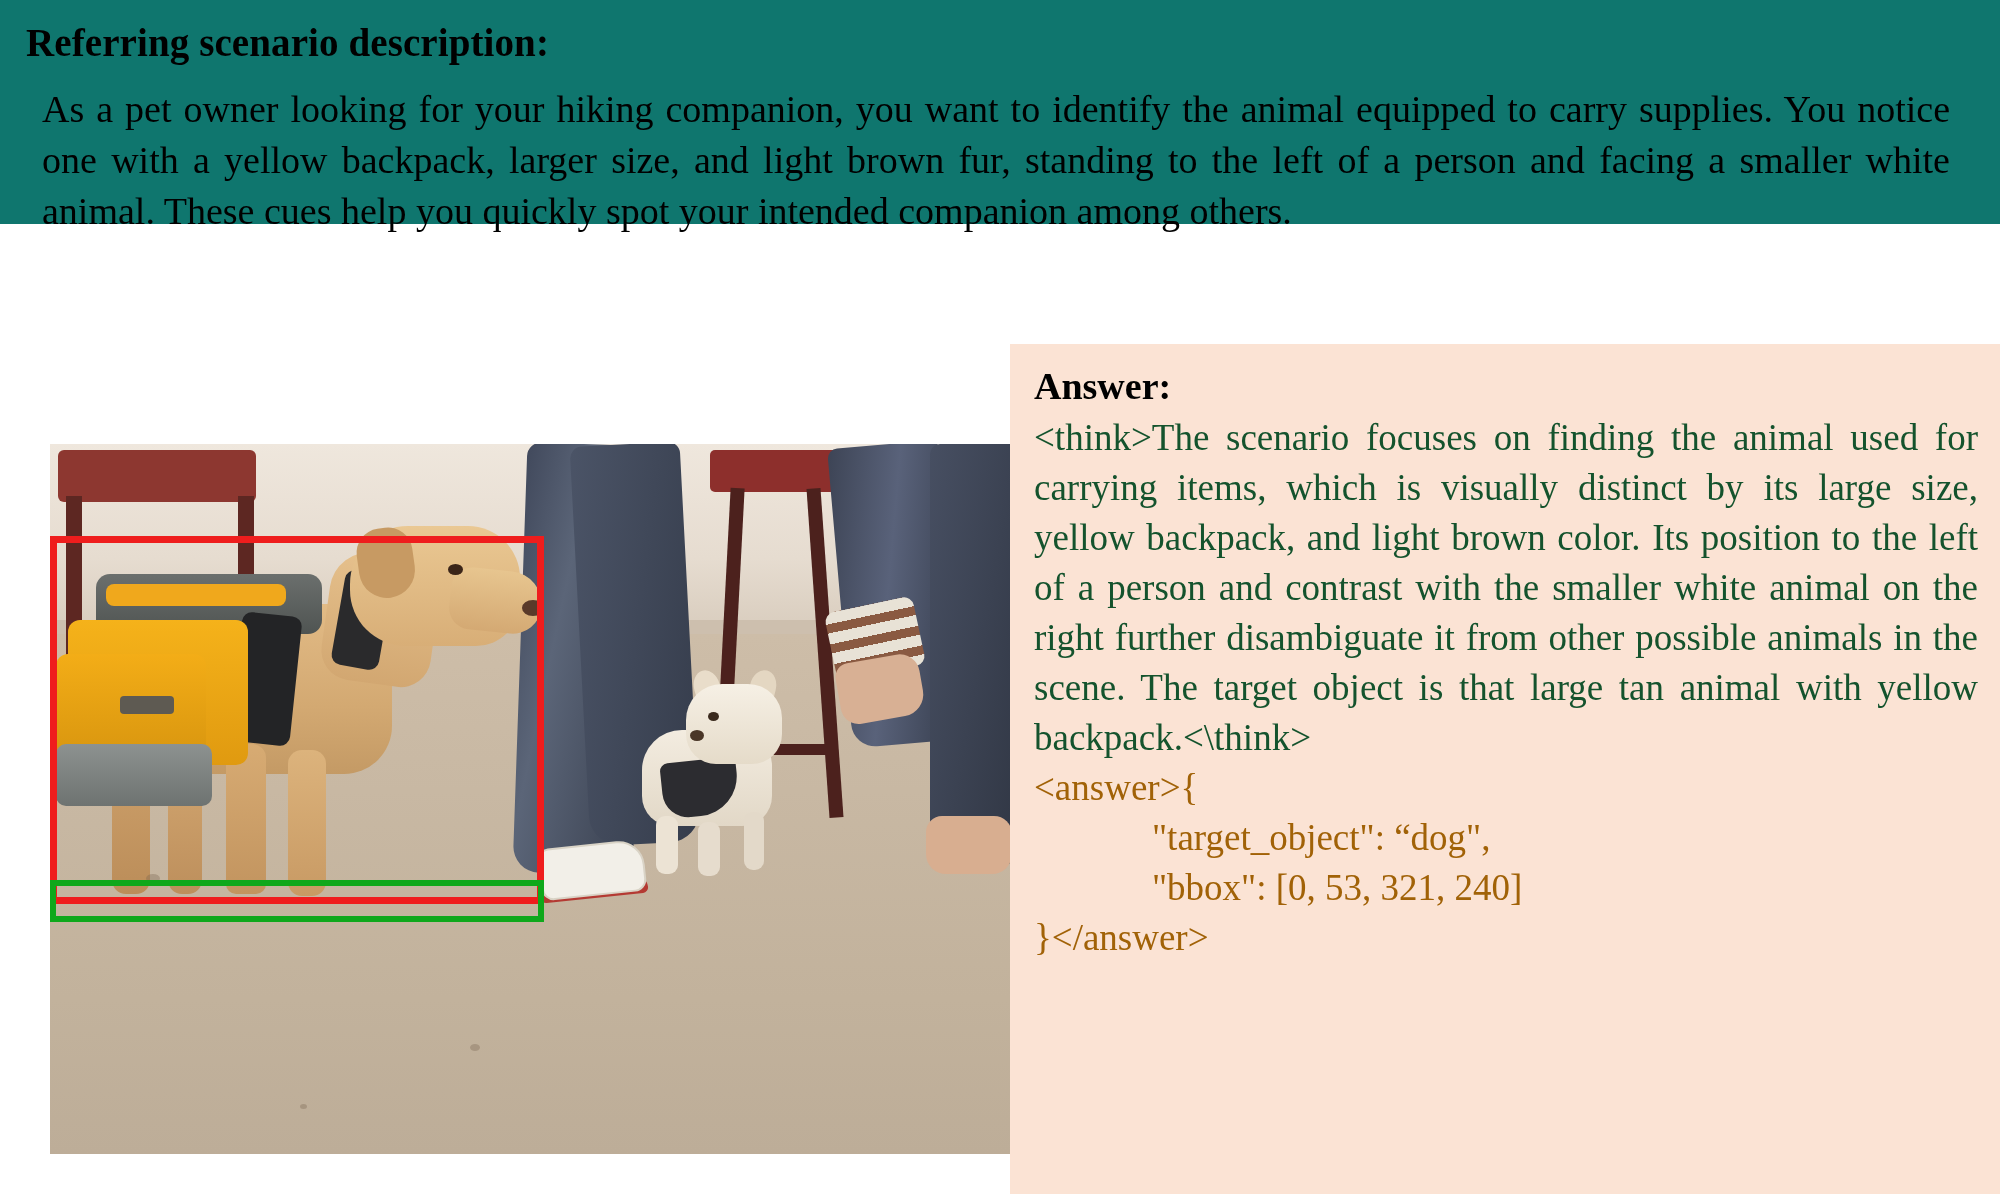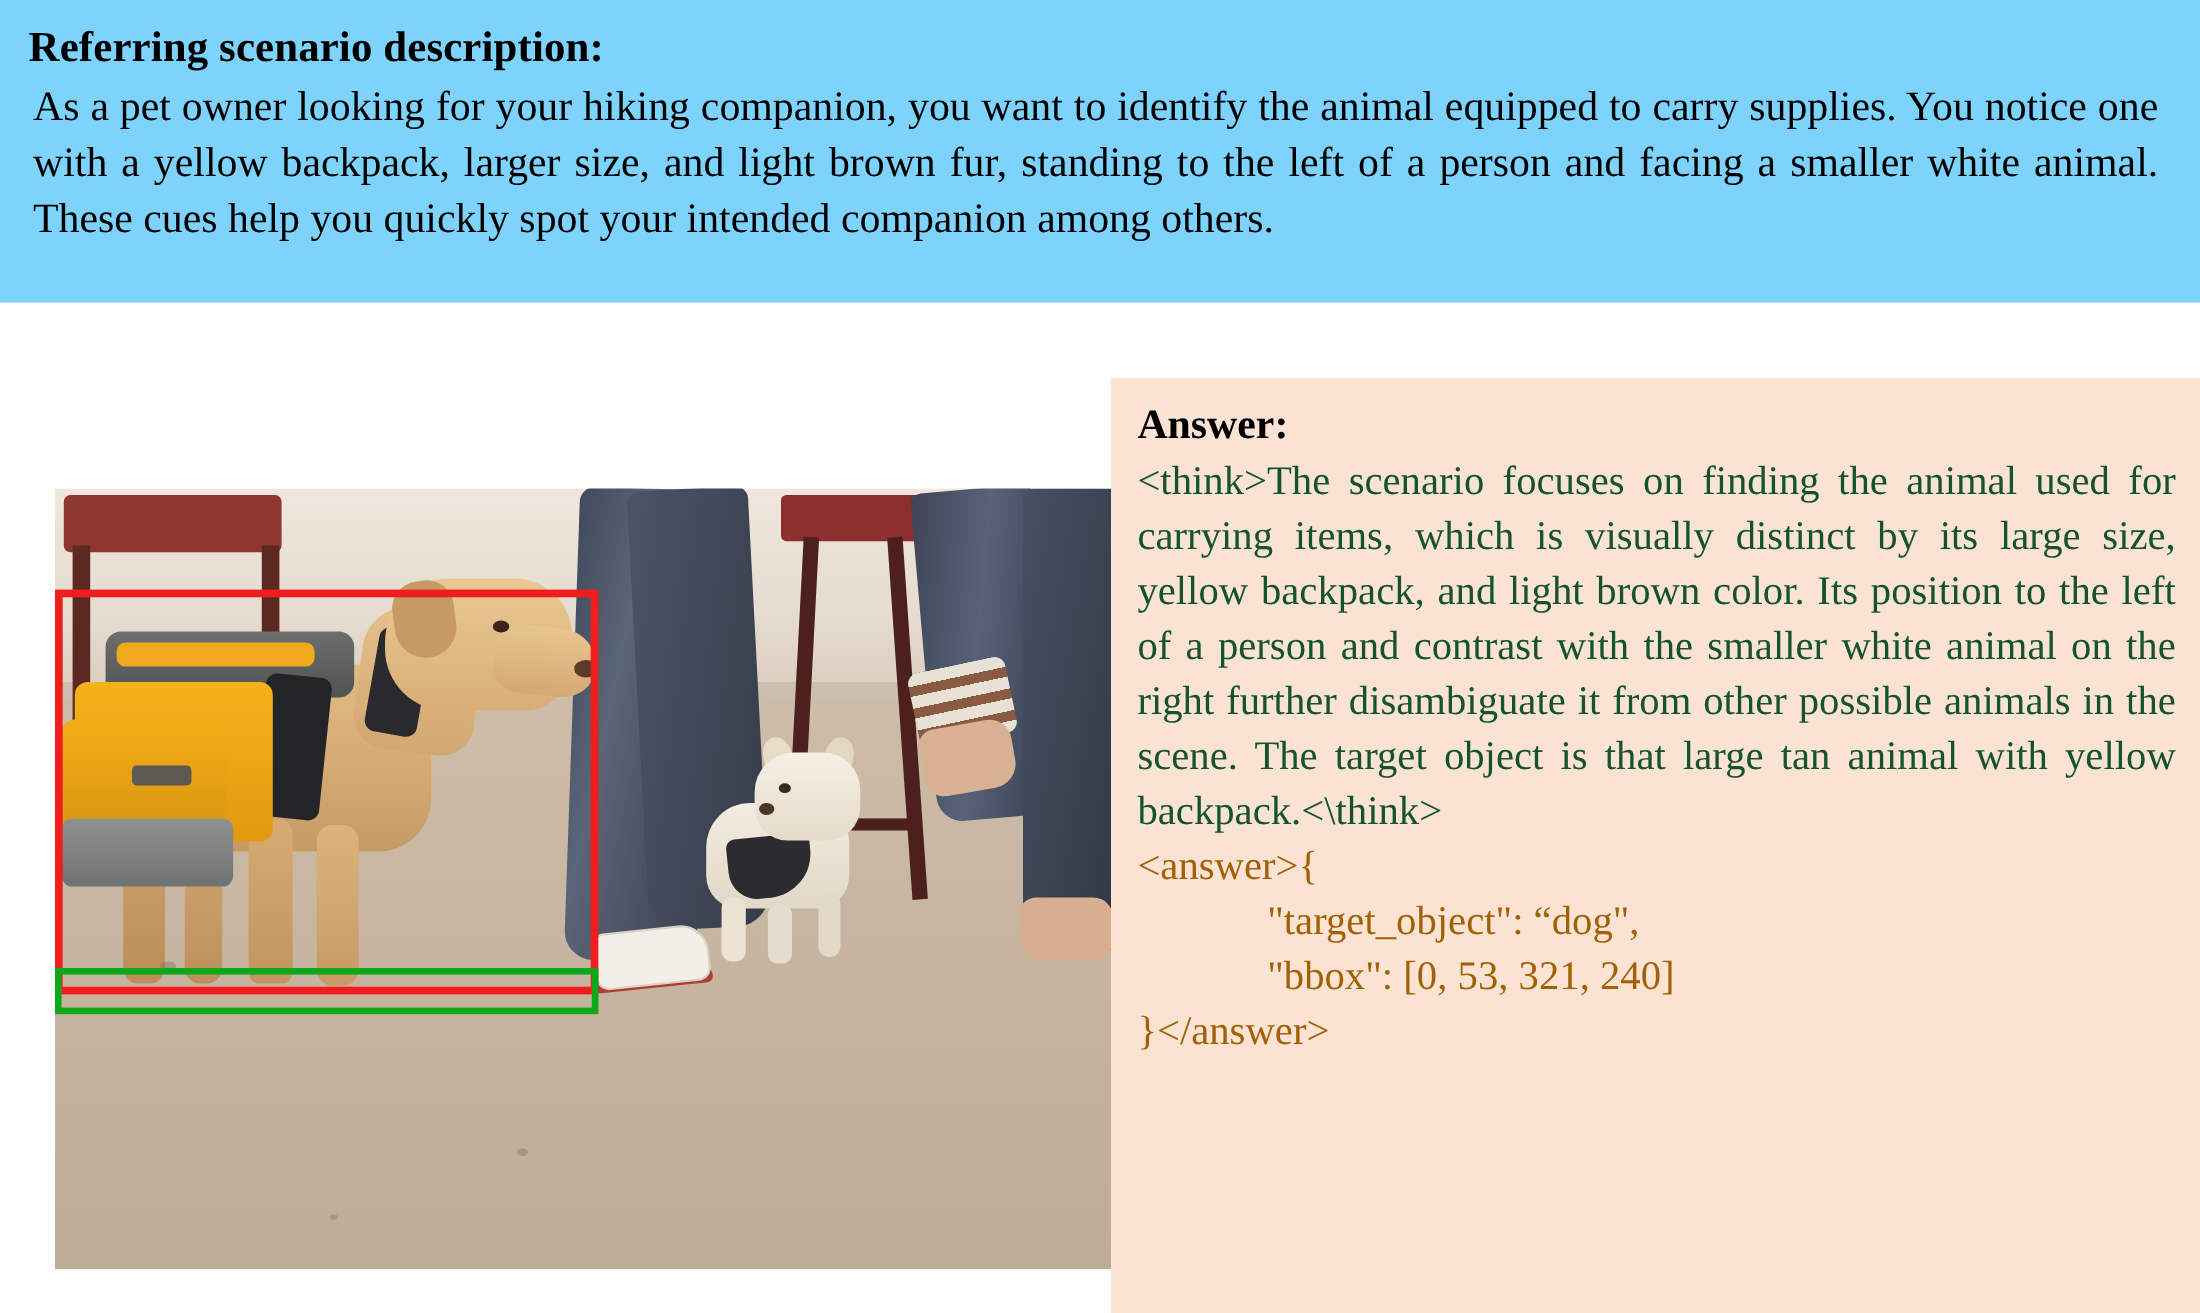--- a/index.html
+++ b/index.html
@@ -15,39 +15,39 @@
     height: 1194px;
     background: #ffffff;
     overflow: hidden;
   }
 
   
   .desc-panel {
     position: absolute;
     left: 0; top: 0;
     width: 2000px;
-    height: 275px;
-    background: #7dd3fc;
+    height: 224px;
+    background: #0f766e;
     padding: 18px 24px 10px 26px;
   }
   .desc-title {
     font-size: 39px;
     font-weight: bold;
     line-height: 1.28;
     color: #000;
     margin: 0 0 2px 0;
     letter-spacing: 0.1px;
   }
   .desc-body {
     font-size: 38px;
     line-height: 1.34;
     color: #000;
     text-align: justify;
     text-justify: inter-word;
-    margin: 4px;
+    margin: 16px;
     padding-right: 10px;
   }
 
   
   .photo-wrap {
     position: absolute;
     left: 10px;
     top: 428px;
     width: 980px;
     height: 710px;

